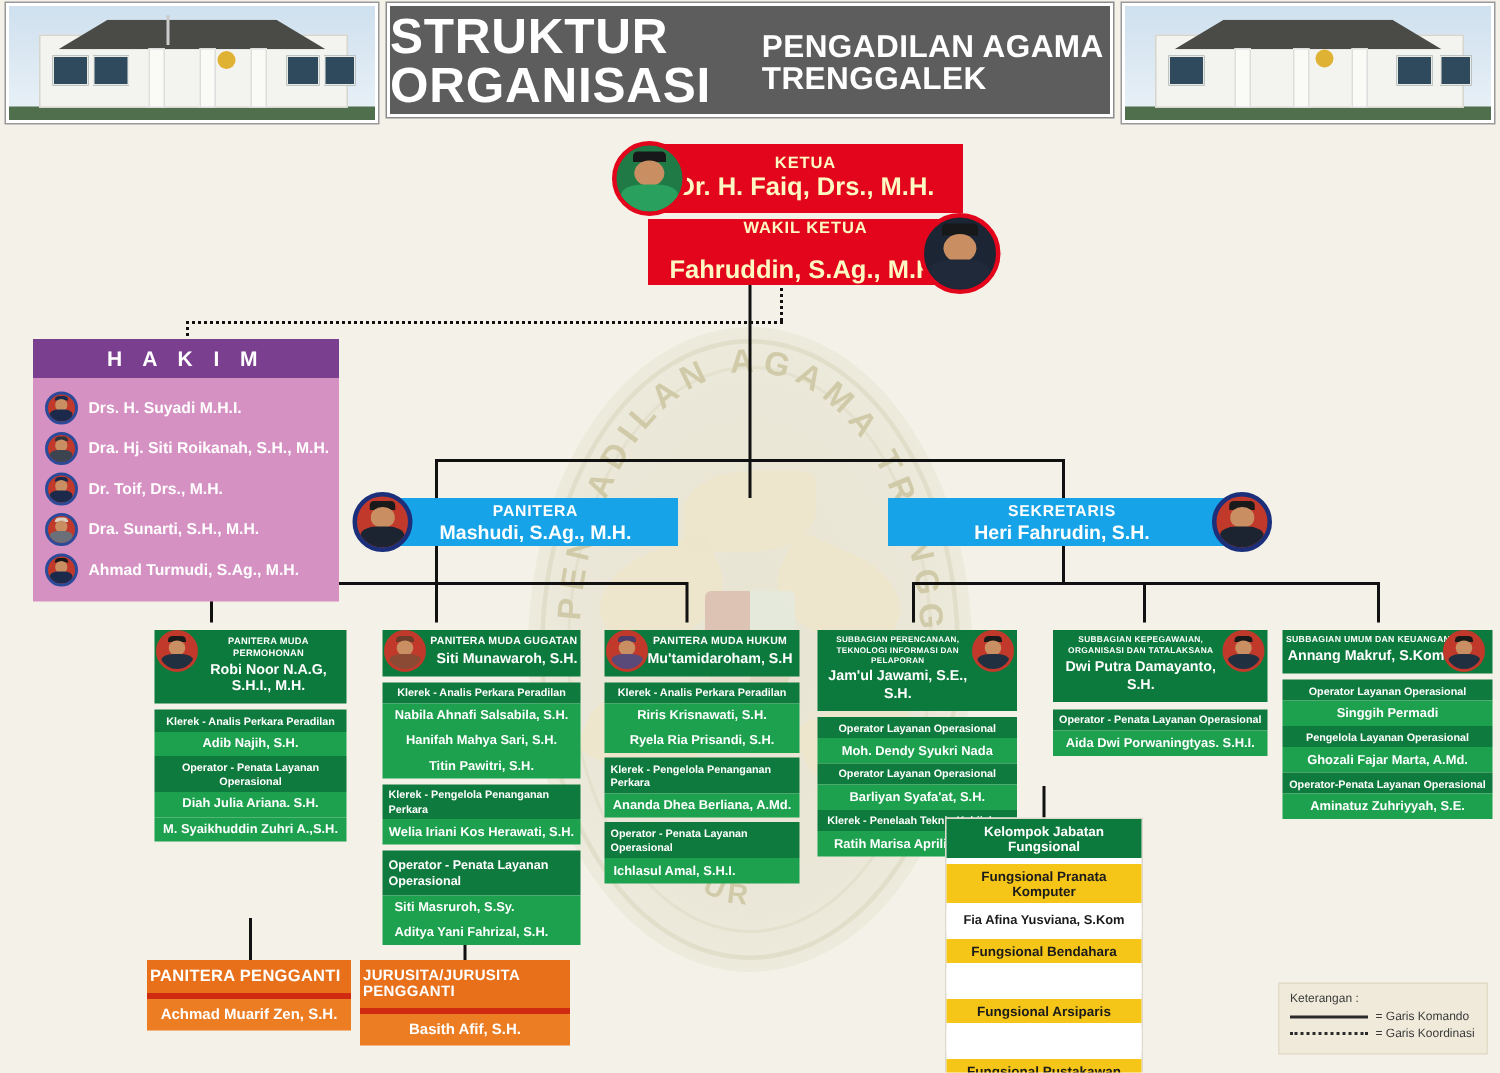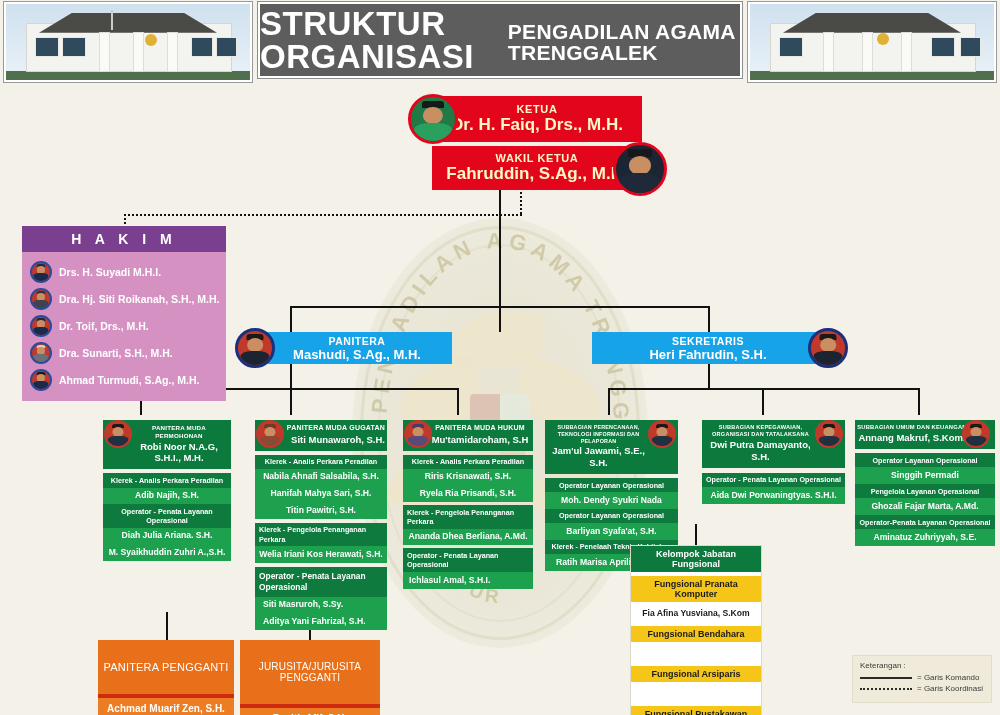--- a/index.html
+++ b/index.html
@@ -136,22 +136,22 @@
   .fung{position:absolute;left:630px;top:545px;width:132px;z-index:6;background:#fff;
         border:1px solid #dcd9cc;padding:0 0 4px 0;box-sizing:border-box;}
   .fung-head{background:#0d7a3d;color:#fff;text-align:center;font-size:9px;font-weight:bold;padding:3px 2px;}
   .fung-y{background:#f5c518;color:#1b1b1b;text-align:center;font-size:9px;font-weight:bold;
           padding:3px 2px;margin-top:4px;}
   .fung-n{background:#fff;color:#1b1b1b;text-align:center;font-size:8.6px;font-weight:bold;
           padding:3px 2px;margin-top:3px;min-height:11px;}
 
   
   .org{position:absolute;z-index:6;}
-  .org-head{background:#e8701a;color:#fff;text-align:center;font-weight:normal;
-            font-size:11px;padding:21px 2px;letter-spacing:.2px;}
+  .org-head{background:#e8701a;color:#fff;text-align:left;font-weight:bold;
+            font-size:11px;padding:5px 2px;letter-spacing:.2px;}
   .org-bar{background:#cf2b10;height:4px;}
   .org-name{background:#ed7d22;color:#fff;text-align:center;font-weight:bold;
             font-size:10px;padding:5px 2px;}
 
   
   .legend{
     position:absolute;left:852px;top:655px;width:140px;height:48px;
     background:#efeada;border:1px solid #e2dcc9;z-index:6;
     font-size:8px;color:#3a3a3a;box-sizing:border-box;padding:5px 7px;
   }
@@ -267,21 +267,21 @@
       <div class="lead-name">Dr. H. Faiq, Drs., M.H.</div>
     </div>
     <div class="avatar" style="left:408px;top:94px;width:50px;height:50px;border:3px solid #e2051b;background:#1f7a46;">
       <div class="av-hat" style="background:#17181a;"></div>
       <div class="av-face"></div>
       <div class="av-body" style="background:#2aa05e;"></div>
     </div>
   </div>
 
   <div class="lead">
-    <div class="lead-box" style="position:absolute;left:432px;top:146px;width:210px;height:44px;">
+    <div class="lead-box" style="position:absolute;left:432px;top:146px;width:210px;height:44px;justify-content:space-between;">
       <div class="lead-role">WAKIL KETUA</div>
       <div class="lead-name">Fahruddin, S.Ag., M.H.</div>
     </div>
     <div class="avatar" style="left:613px;top:142px;width:54px;height:54px;border:3px solid #e2051b;background:#1c2533;">
       <div class="av-hat" style="background:#17181a;"></div>
       <div class="av-face"></div>
       <div class="av-body" style="background:#20293a;"></div>
     </div>
   </div>
 

